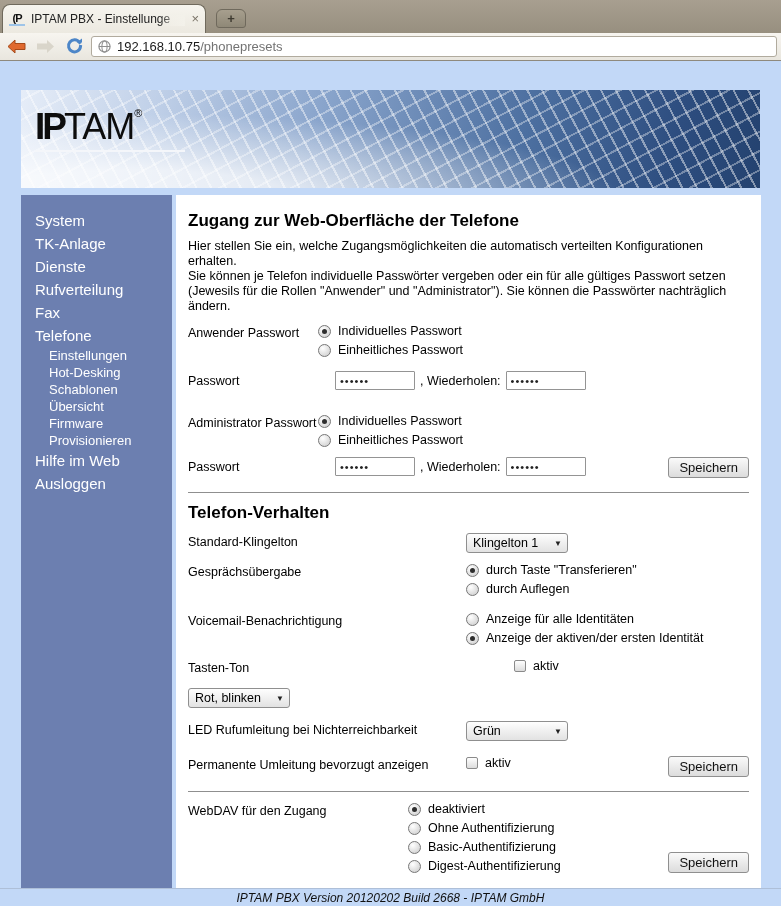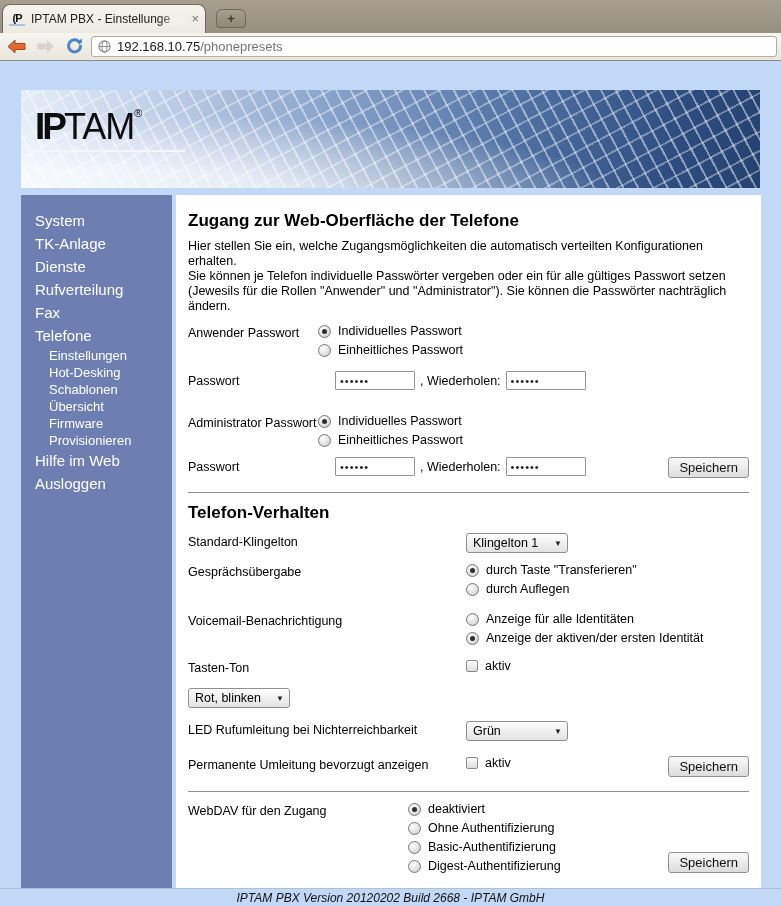--- a/index.html
+++ b/index.html
@@ -259,21 +259,21 @@
               <span class="radio"></span>
               <span>Anzeige für alle Identitäten</span>
             </span>
           <span class="opt">
               <span class="radio checked"></span>
               <span>Anzeige der aktiven/der ersten Identität</span>
             </span>
         </div>
       </div>
 
-      <div class="row" style="margin-top:14px;">
+      <div class="row" style="margin-top:14px;gap:48px;">
         <span class="lbl-wide">Tasten-Ton</span>
         <span class="opt">
             <span class="checkbox"></span>
             <span>aktiv</span>
           </span>
       </div>
 
       <div class="row" style="margin-top:13px;">
         <span class="select">
           <span>Rot, blinken</span>

